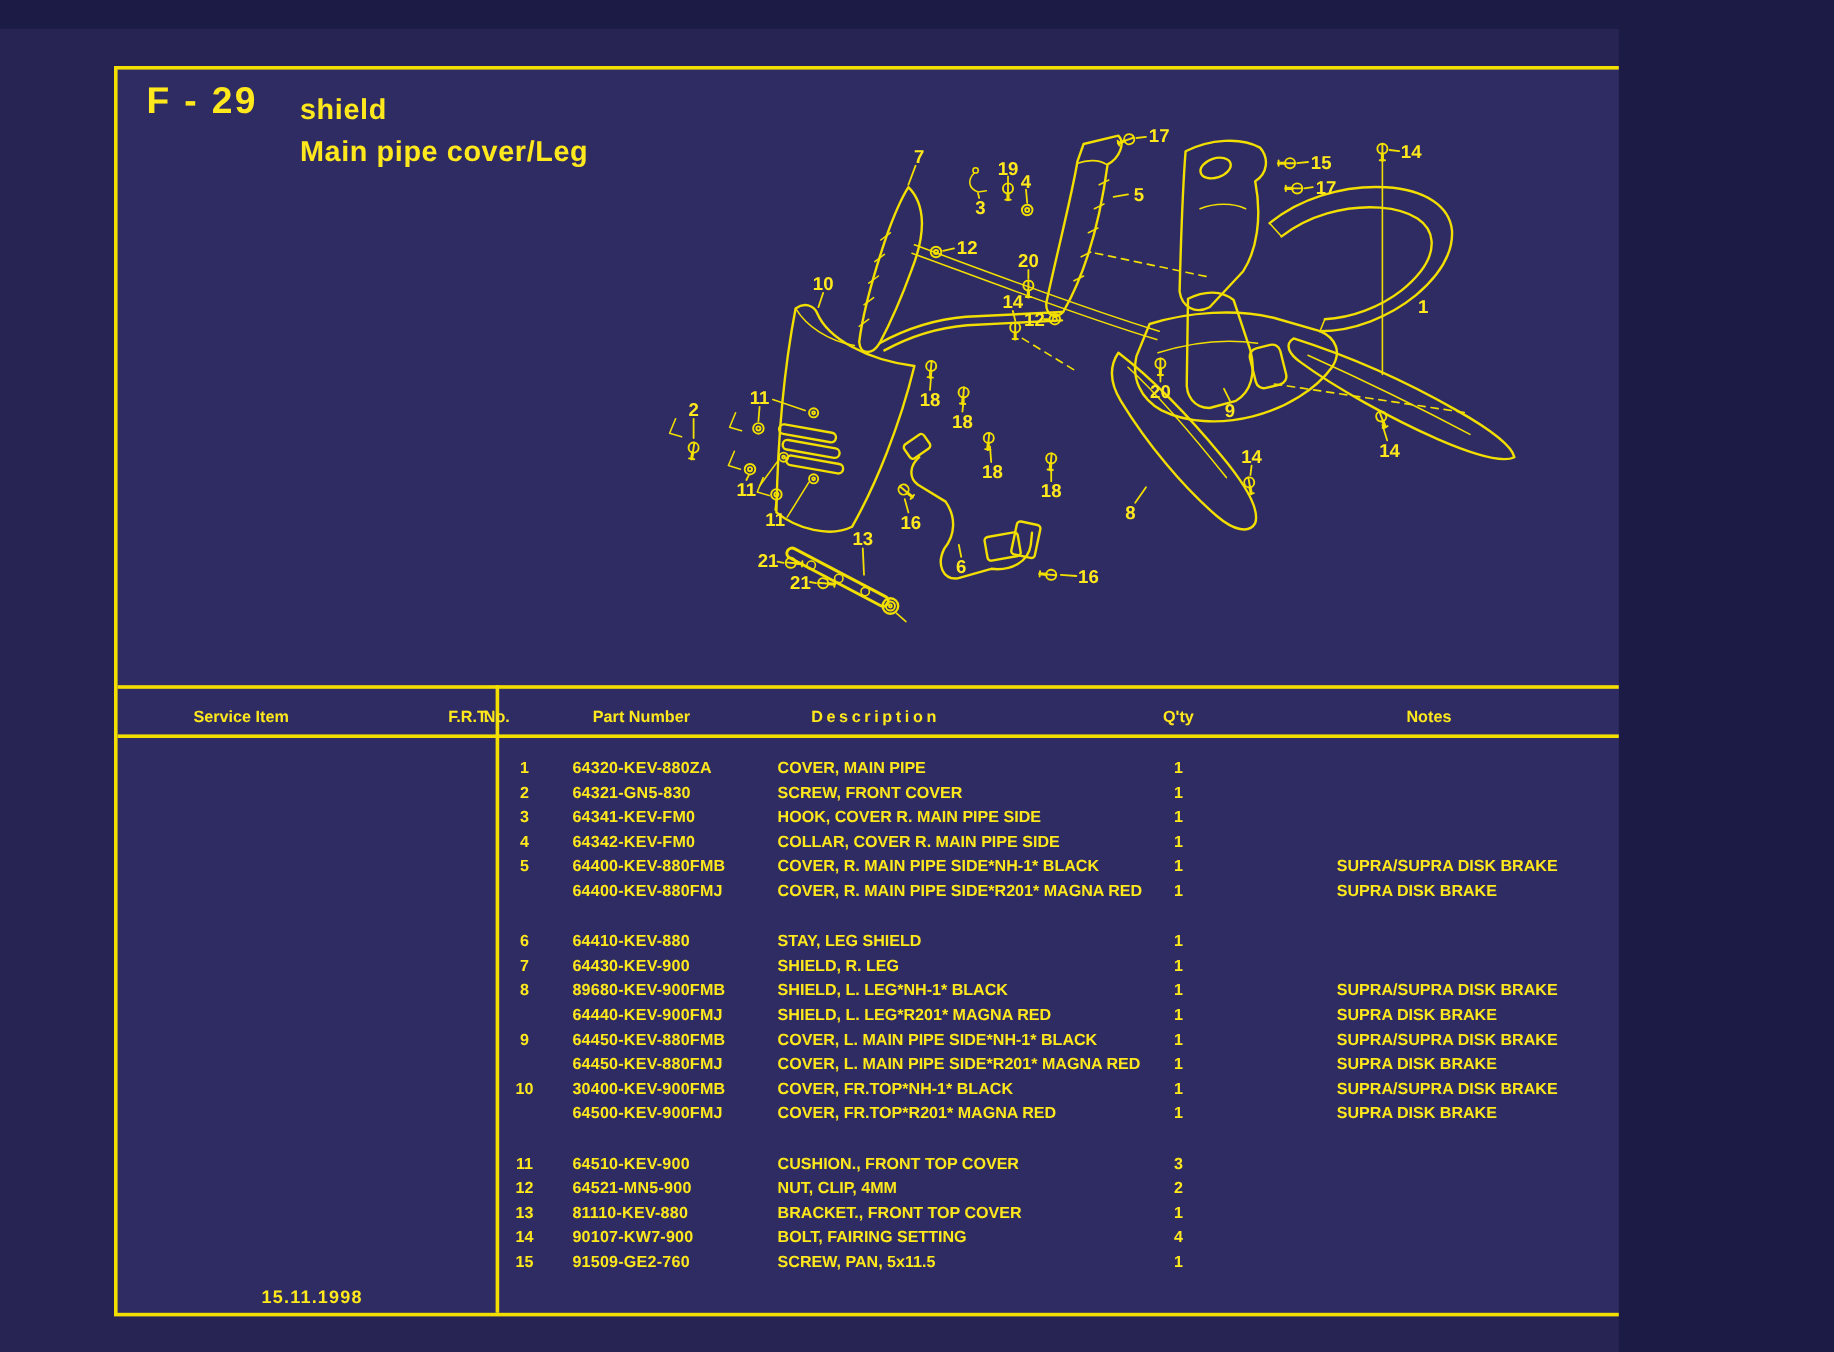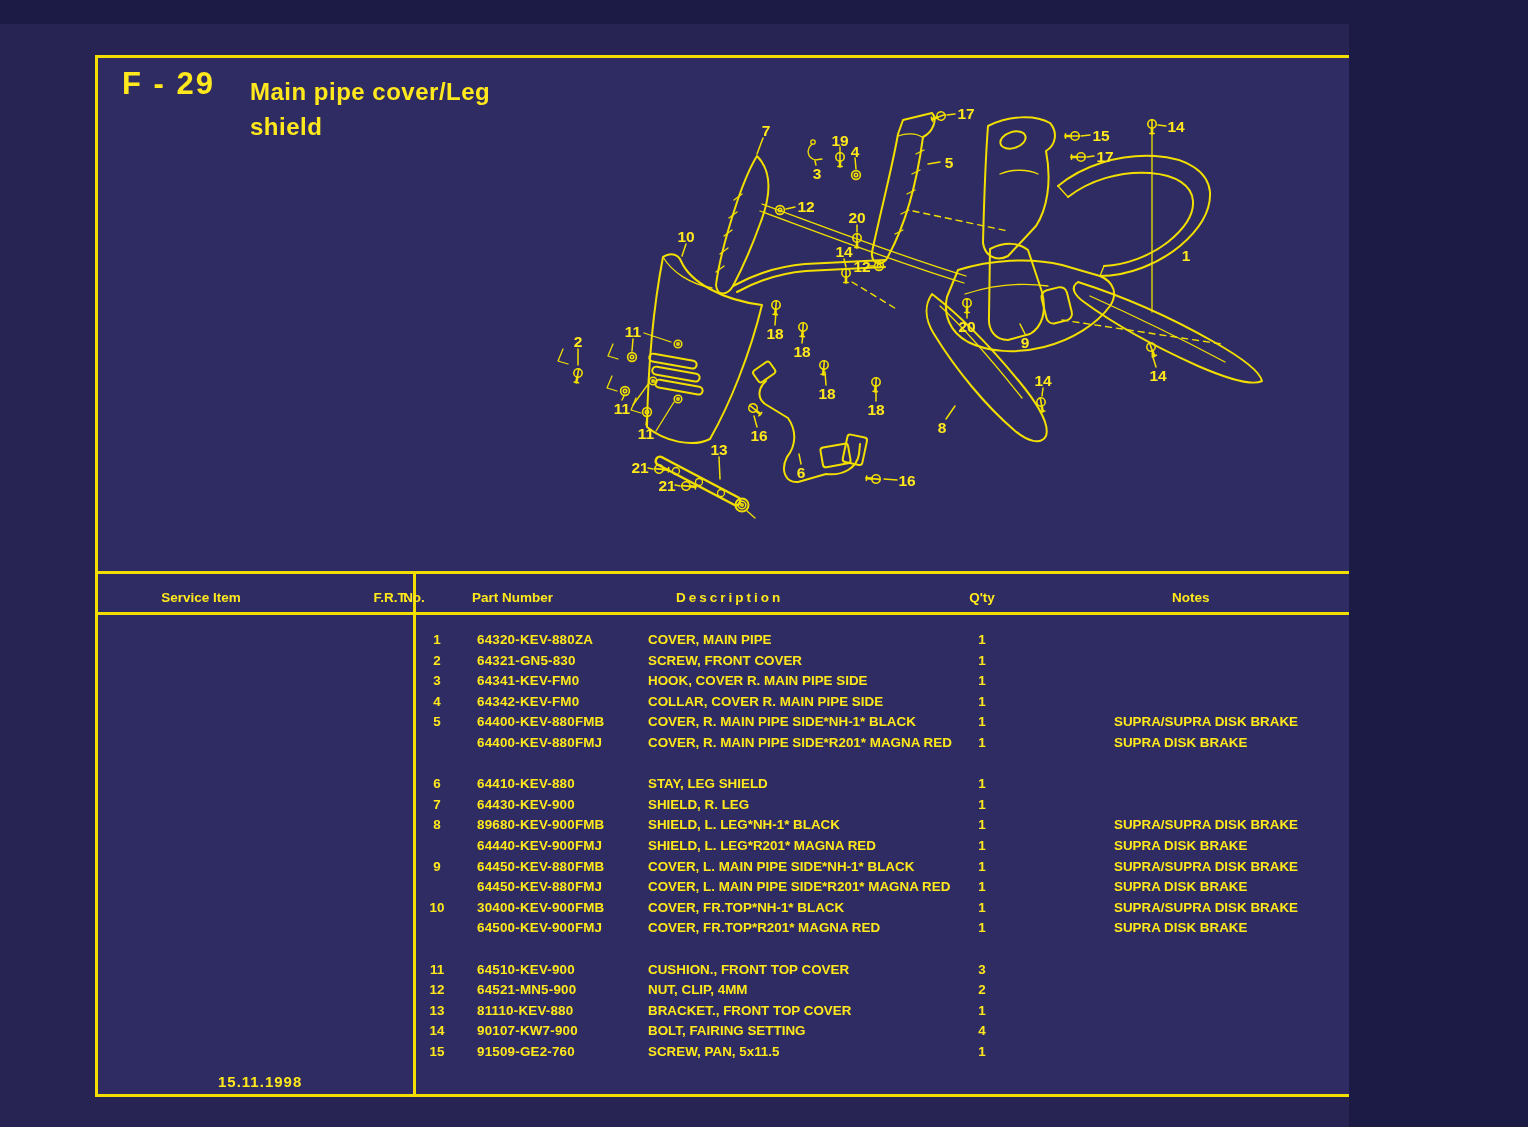--- a/index.html
+++ b/index.html
@@ -21,21 +21,21 @@
     font-family:Liberation Serif, serif;font-size:11px;letter-spacing:1px;}
   .rev-date{position:absolute;left:218px;top:1049px;font-size:15px;letter-spacing:1px;}
   .hline,.vline{position:absolute;background:var(--accent,#F2DF00);}
   .l-top{left:98px;top:547px;width:1331px;height:3px;}
   .l-mid{left:98px;top:588px;width:1331px;height:3px;}
   .l-vert{left:413px;top:547px;width:3px;height:523px;}
   .th{position:absolute;font-size:13.5px;top:566px;white-space:nowrap;}
   .th-service{left:140px;width:122px;text-align:center;}
   .th-frt{left:326px;width:82px;text-align:right;}
   .th-no{left:395px;width:38px;text-align:center;}
-  .th-part{left:472px;}
+  .th-part{left:494px;}
   .th-desc{left:676px;letter-spacing:3px;}
   .th-qty{left:958px;width:48px;text-align:center;}
   .th-notes{left:1172px;}
   #rows{position:absolute;left:98px;top:606px;width:1331px;font-size:13.4px;}
   .row{position:relative;height:20.6px;line-height:20.6px;white-space:nowrap;}
   .row span{position:absolute;top:0;}
   .c-no{left:320px;width:38px;text-align:center;}
   .c-part{left:379px;letter-spacing:.2px;}
   .c-desc{left:550px;}
   .c-qty{left:860px;width:48px;text-align:center;}
@@ -55,22 +55,22 @@
 </style>
 </head>
 <body>
 
 <div class="page" style="--bgOuter: #272454; --bgInner: #2E2C63; --accent: #F2DF00; --text: #FFE81C;">
 
   <div class="frame"></div>
 
   <div class="fig-code">F - 29</div>
   <div class="fig-title">
+    <div>shield</div>
     <div>Main pipe cover/Leg</div>
-    <div>shield</div>
   </div>
 
   <div class="model-code">KEVJ</div>
   <div class="rev-date">15.11.1998</div>
 
   <div class="hline l-top"></div>
   <div class="hline l-mid"></div>
   <div class="vline l-vert"></div>
 
   <div class="th th-service">Service Item</div>

